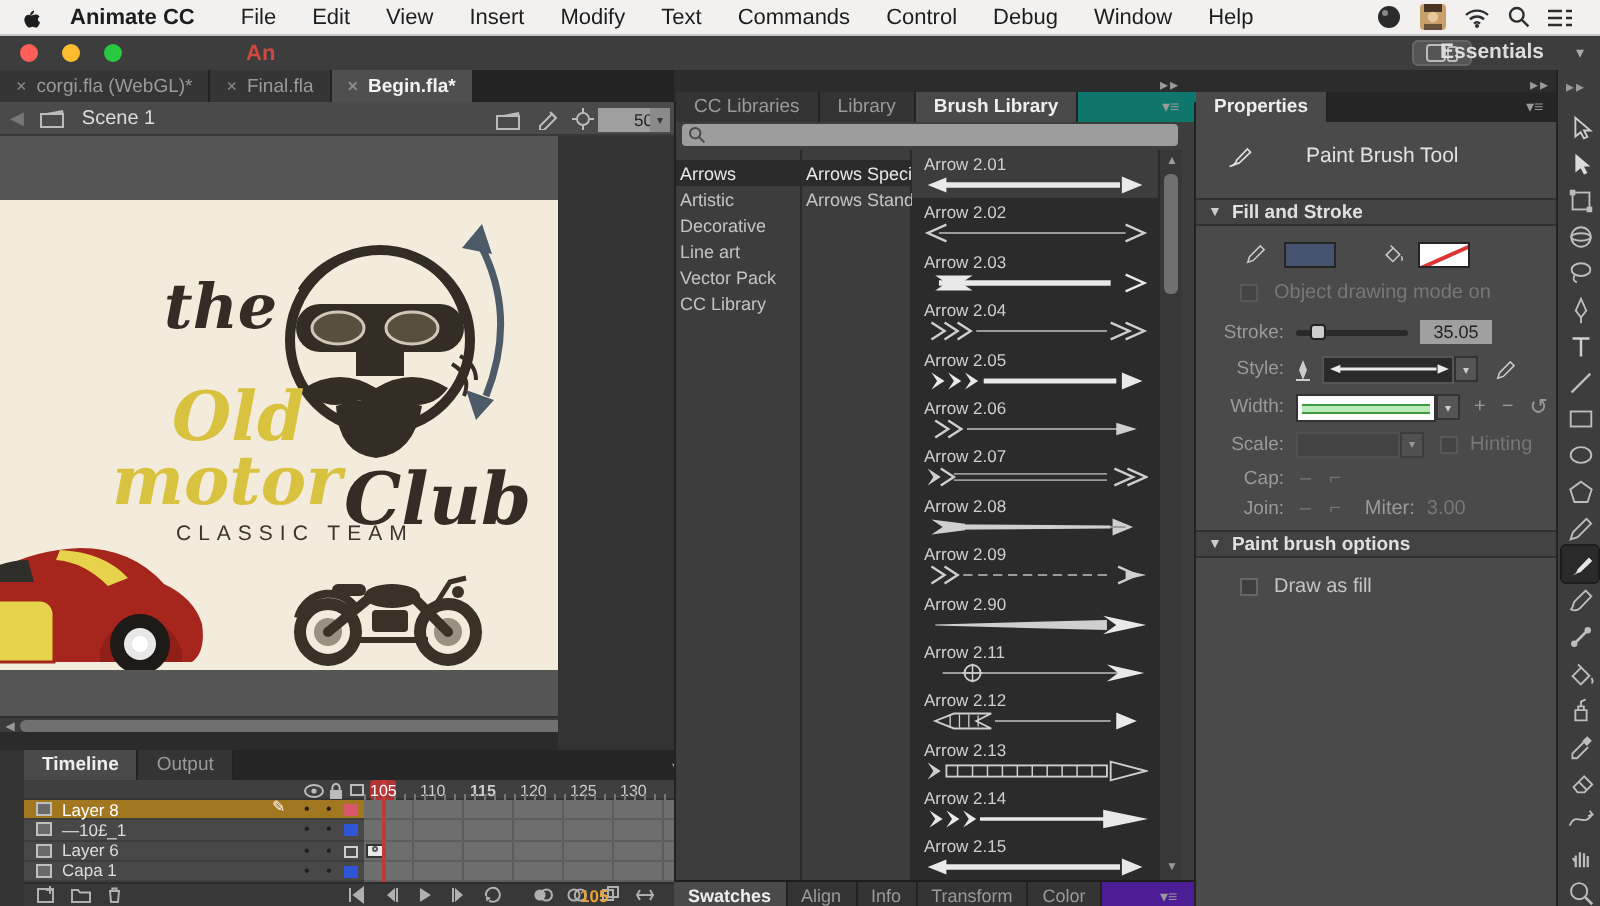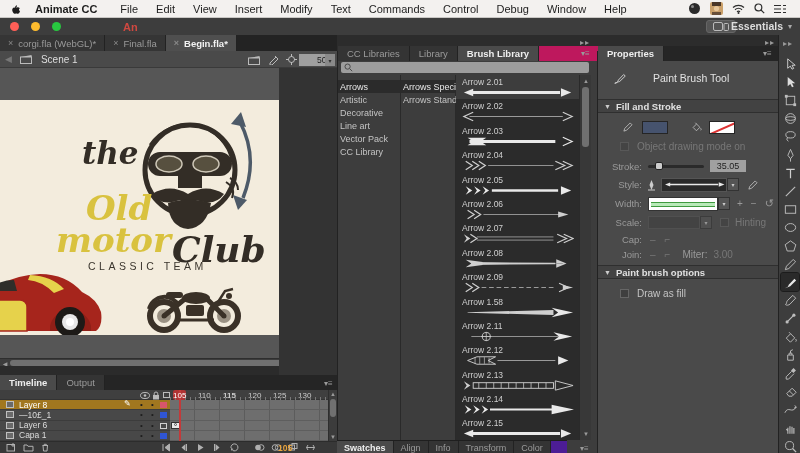--- a/index.html
+++ b/index.html
@@ -11,21 +11,21 @@
 #menubar .apple{margin-left:10px;display:flex;align-items:center}
 #menubar .appname{font-weight:bold;margin-left:14px}
 #menus{display:flex;margin-left:14px;gap:0}
 #menus .menu-item{padding:0 9px;cursor:default;white-space:nowrap}
 #menustatus{margin-left:auto;display:flex;align-items:center;gap:9px;padding-right:14px}
 
 #titlebar{left:0;top:18px;width:800px;height:17px;background:#3d3d3d}
 .tl{position:absolute;top:4px;width:9px;height:9px;border-radius:50%}
 #anlogo{position:absolute;left:123px;top:3px;color:#cf4840;font-weight:bold;font-size:11px}
 #devicebtn{position:absolute;right:64px;top:2px;width:30px;height:13px;background:#555;border:1px solid #666;border-radius:3px;display:flex;align-items:center;justify-content:center}
-#workspace{position:absolute;right:8px;top:2px;color:#ddd;font-size:10.5px;display:flex;align-items:center;gap:5px;font-weight:bold}
+#workspace{position:absolute;right:8px;top:2px;color:#ddd;font-size:10.5px;display:flex;align-items:center;gap:16px;font-weight:bold}
 #workspace .car{font-size:8px;color:#aaa;font-weight:normal}
 
 #tabrow{left:0;top:35px;width:337px;height:16px;background:#232323;display:flex}
 .doctab{height:16px;display:flex;align-items:center;padding:0 8px;background:#353535;color:#9a9a9a;font-size:9.5px;border-right:1px solid #222;white-space:nowrap}
 .doctab.active{background:#4f4f4f;color:#f2f2f2;font-weight:bold}
 .doctab .x{margin-right:5px;color:#8a8a8a;font-size:9px}
 #panelstrip{left:337px;top:35px;width:463px;height:16px;background:#2c2c2c}
 .collapse{position:absolute;top:3px;color:#9a9a9a;font-size:8px;letter-spacing:1px}
 
 #scenebar{left:0;top:51px;width:337px;height:17px;background:#4a4a4a;border-bottom:1px solid #3a3a3a;display:flex;align-items:center}
@@ -35,21 +35,21 @@
 #zoomdrop{position:absolute;left:325px;top:54px;width:10px;height:12px;background:#8a8a8a;color:#333;font-size:6px;display:flex;align-items:center;justify-content:center}
 
 #canvas{left:0;top:68px;width:279px;height:307px;background:#565656;overflow:hidden}
 #stage{position:absolute;left:0;top:32px;width:330px;height:235px;background:#f3ecdd}
 .vscroll{position:absolute;background:#3c3c3c;border-left:1px solid #2e2e2e}
 .hscroll{position:absolute;background:#3c3c3c;border-top:1px solid #2e2e2e}
 .thumb{position:absolute;background:#707070;border-radius:3px}
 .scrollarr{position:absolute;color:#9a9a9a;font-size:6px;line-height:8px;text-align:center;width:8px}
 #canvasgap{position:absolute;left:0;top:298px;width:337px;height:9px;background:#2b2b2b}
 
-#timeline{left:0;top:375px;width:337px;height:78px;background:#000000;border-right:7px solid #f9a8d4}
+#timeline{left:12px;top:375px;width:337px;height:78px;background:#000000;border-right:7px solid #f9a8d4}
 #tltabs{position:absolute;left:0;top:0;width:337px;height:15px;background:#252525;display:flex}
 .paneltab{height:15px;display:flex;align-items:center;padding:0 9px;font-size:9.5px;color:#9a9a9a;background:#343434;border-right:1px solid #222}
 .paneltab.active{background:#4a4a4a;color:#eee;font-weight:bold}
 .panelmenu{position:absolute;color:#9a9a9a;font-size:8px}
 #tlheader{position:absolute;left:0;top:15px;width:337px;height:10px;background:#3f3f3f;border-bottom:1px solid #333}
 #tlheader .fnum{position:absolute;top:1px;font-size:8px;color:#ccc}
 #tlticks{position:absolute;left:170px;top:22px;width:158px;height:3px;background:repeating-linear-gradient(90deg,#777 0 1px,transparent 1px 5px)}
 #tlrows{position:absolute;left:0;top:25px;width:337px;height:41px}
 .layerrow{position:relative;width:337px;height:10.25px;display:flex;align-items:center}
 .lname{width:170px;height:100%;background:#484848;border-bottom:1px solid #3c3c3c;display:flex;align-items:center;position:relative}
@@ -62,35 +62,35 @@
 .lswatch{position:absolute;left:160px;top:2px;width:7px;height:6px}
 .frames{position:absolute;left:170px;width:158px;height:10.25px;background:#6e6e6e;border-bottom:1px solid #5e5e5e;background-image:repeating-linear-gradient(90deg,transparent 0 24px,#5c5c5c 24px 25px)}
 #playheadline{position:absolute;left:179px;top:15px;width:2px;height:51px;background:#c23a3a}
 #playheadcap{position:absolute;left:173px;top:15px;width:13px;height:10px;background:#b03434;border-radius:2px}
 #tlscroll{position:absolute;left:328px;top:15px;width:9px;height:51px;background:#3c3c3c;border-left:1px solid #2e2e2e}
 #tlcontrols{position:absolute;left:0;top:66px;width:337px;height:12px;background:#383838;border-top:1px solid #2c2c2c;display:flex;align-items:center}
 .ctlic{margin-left:6px;display:flex;align-items:center}
 #curframe{position:absolute;left:278px;top:1px;color:#e8a33d;font-size:8.5px;font-weight:bold}
 
 #brushpanel{left:337px;top:51px;width:260px;height:402px;background:#3d3d3d;border-left:1px solid #222}
-#bltabs{position:absolute;left:0;top:-5px;width:260px;height:15px;background:#be185d;display:flex}
+#bltabs{position:absolute;left:0;top:-5px;width:260px;height:15px;background:#0f766e;display:flex}
 #blsearch{position:absolute;left:3px;top:11px;width:248px;height:11px;background:#9d9d9d;border-radius:2px;display:flex;align-items:center}
 #blsearch svg{margin-left:3px}
 #blcols{position:absolute;left:0;top:24px;width:260px;height:365px;display:flex}
 #catcol{width:63px;height:100%;background:#3d3d3d;border-right:1px solid #2a2a2a;padding-top:5px}
 #subcol{width:55px;height:100%;background:#3d3d3d;border-right:1px solid #2a2a2a;padding-top:5px}
 .catitem{height:13px;display:flex;align-items:center;padding-left:2px;font-size:9px;color:#c4c4c4;white-space:nowrap}
 .catitem.sel{background:#2b2b2b;color:#e8e8e8}
 #brushlist{width:123px;height:100%;background:#2b2b2b;overflow:hidden}
 .brushitem{height:24.4px;padding:2px 0 0 6px}
 .brushitem.sel{background:#3d3d3d}
 .brushitem .bname{font-size:8.5px;color:#cfcfcf;line-height:10px}
 #blscroll{width:12px;height:100%;background:#383838;position:relative;border-left:1px solid #2a2a2a}
 #bledge{width:6px;height:100%;background:#3d3d3d}
-#bottomtabs{position:absolute;left:337px;top:440px;width:230px;height:13px;background:#4c1d95;border-top:1px solid #1e1e1e;display:flex;z-index:5}
+#bottomtabs{position:absolute;left:337px;top:440px;width:260px;height:13px;background:#4c1d95;border-top:1px solid #1e1e1e;display:flex;z-index:5}
 .btab{height:13px;display:flex;align-items:center;padding:0 7px;font-size:9px;color:#9a9a9a;background:#343434;border-right:1px solid #222}
 .btab.active{background:#4a4a4a;color:#eee;font-weight:bold}
 
 #properties{left:597px;top:51px;width:181px;height:402px;background:#4a4a4a;border-left:1px solid #222}
 #proptab{position:absolute;left:0;top:-5px;width:181px;height:15px;background:#252525;display:flex}
 .prow{position:absolute;left:0;width:181px;display:flex;align-items:center}
 .plabel{width:44px;text-align:right;color:#9a9a9a;font-size:9.5px;flex:none}
 .sechead{position:absolute;left:0;width:181px;height:14px;background:#424242;border-top:1px solid #2f2f2f;border-bottom:1px solid #2f2f2f;display:flex;align-items:center;color:#e0e0e0;font-size:9.5px;font-weight:bold}
 .sechead .tri{margin:0 5px 0 6px;font-size:7px;color:#ccc}
 .chk{width:9px;height:9px;background:#3f3f3f;border:1px solid #666;flex:none}
@@ -550,21 +550,21 @@
             <div class="bname">Arrow 2.09</div>
             <svg width="112" height="11" viewBox="0 0 120 11">
               <path d="M4 1l7 4.5L4 10" fill="none" stroke="#cfcfcf" stroke-width="1.3"></path>
               <path d="M11 1l7 4.5L11 10" fill="none" stroke="#cfcfcf" stroke-width="1.3"></path>
               <line x1="21" y1="5.5" x2="98" y2="5.5" stroke="#9a9a9a" stroke-width="1.1" stroke-dasharray="5 3"></line>
               <path d="M104 1 L114 5.5 L104 10" fill="none" stroke="#cfcfcf" stroke-width="1.3"></path>
               <polygon points="119,5.5 108,2.9 108,8.1" fill="#cfcfcf"></polygon>
             </svg>
           </div>
           <div class="brushitem">
-            <div class="bname">Arrow 1.58</div>
+            <div class="bname">Arrow 2.90</div>
             <svg width="112" height="11" viewBox="0 0 120 11">
               <polygon points="6,5.2 98,2.8 98,8.2 6,5.8" fill="#cfcfcf"></polygon>
               <polygon points="96,0.5 119,5.5 96,10.5 103,5.5" fill="#e9e9e9"></polygon>
             </svg>
           </div>
           <div class="brushitem">
             <div class="bname">Arrow 2.11</div>
             <svg width="112" height="11" viewBox="0 0 120 11">
               <line x1="10" y1="5.5" x2="104" y2="5.5" stroke="#9a9a9a" stroke-width="1"></line>
               <circle cx="26" cy="5.5" r="4.3" fill="none" stroke="#cfcfcf"></circle>

